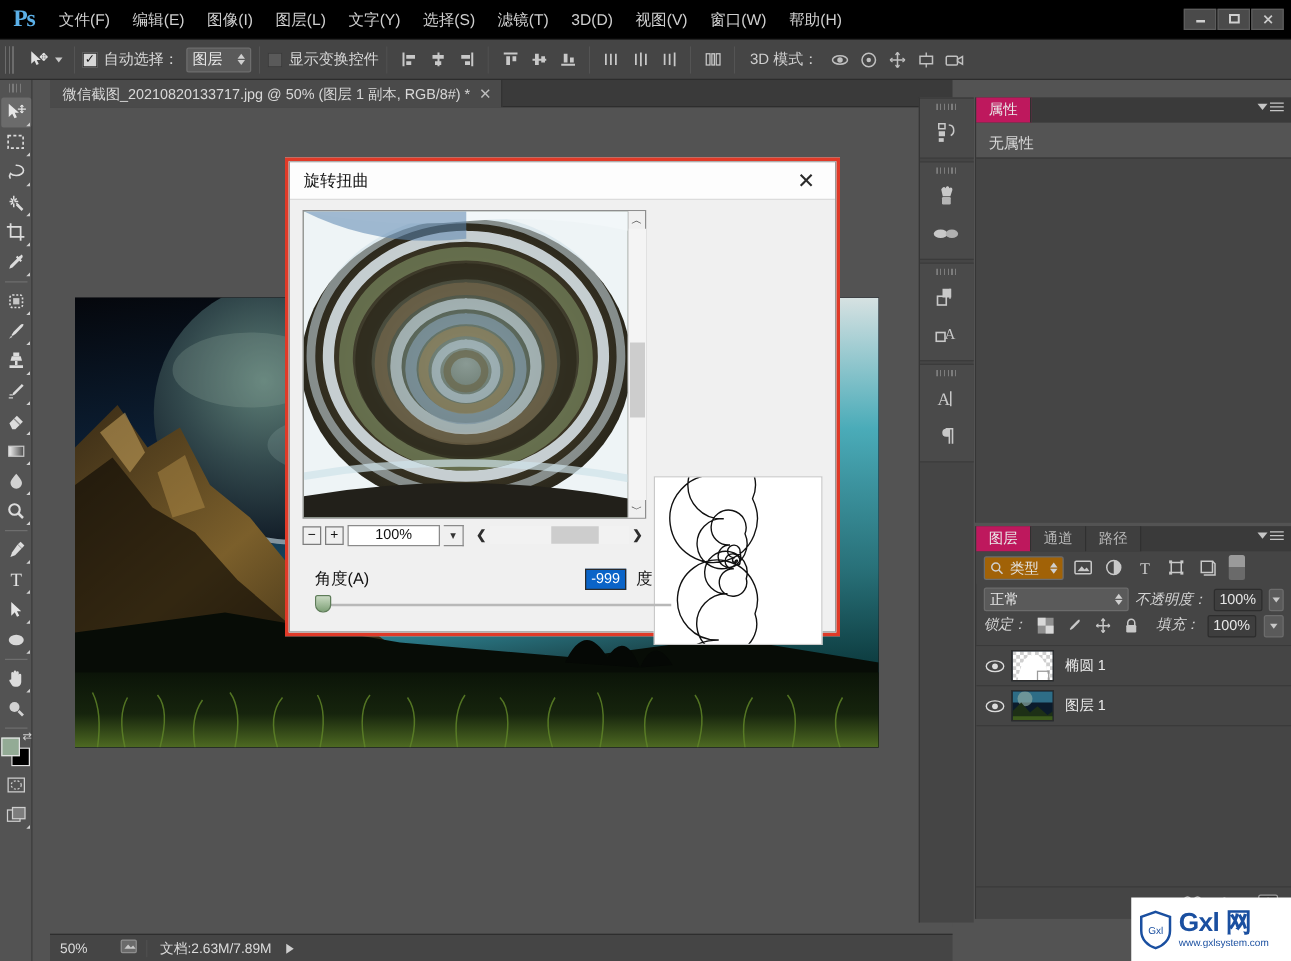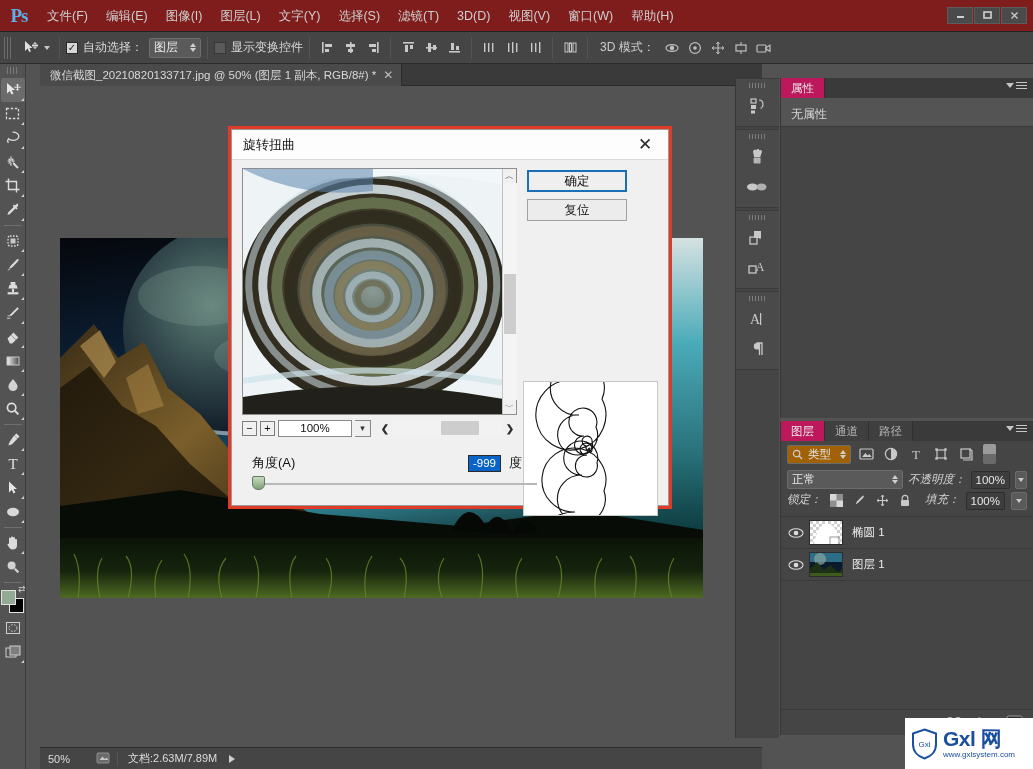--- a/index.html
+++ b/index.html
@@ -8,21 +8,21 @@
     background:#535353;
     font-family:"Liberation Sans","DejaVu Sans",sans-serif;
     font-size:12px; color:#d4d4d4;
     -webkit-font-smoothing:antialiased;
   }
   #app { position:relative; width:1033px; height:769px; background:#535353; }
 
   
   .menubar {
     position:absolute; left:0; top:0; width:1033px; height:32px;
-    background:#7f1d1d; border-bottom:1px solid #232323;
+    background:#000000; border-bottom:1px solid #232323;
     display:flex; align-items:center;
   }
   .ps-logo {
     width:38px; height:32px; display:flex; align-items:center; justify-content:center;
     color:#5bb0e8; font-size:19px; font-weight:bold; font-family:"Liberation Serif",serif;
     letter-spacing:-1px;
   }
   .menu-items { display:flex; align-items:center; height:32px; }
   .menu-item {
     padding:0 9px; height:32px; line-height:32px; font-size:12.5px; color:#cfcfcf;
@@ -1087,24 +1087,20 @@
             <span class="hscroll">
               <span class="hs-l">❮</span>
               <span class="hs-track">
                 <span class="hs-thumb"></span>
               </span>
               <span class="hs-r">❯</span>
             </span>
           </div>
         </div>
 
-        <div class="btn-col">
-          <div class="dbtn primary">确定</div>
-          <div class="dbtn">复位</div>
-        </div>
 
         <div class="spiral-box">
           <svg width="133" height="133" viewBox="0 0 133 133">
             <rect width="133" height="133" fill="#fff"></rect>
             <g fill="none" stroke="#111" stroke-width="1.1">
               <path d="M66 66
                        m0 0
                        a2 2 0 1 1 -2 -2
                        a5 5 0 1 1 4 -4
                        a9 9 0 1 1 -8 -6

